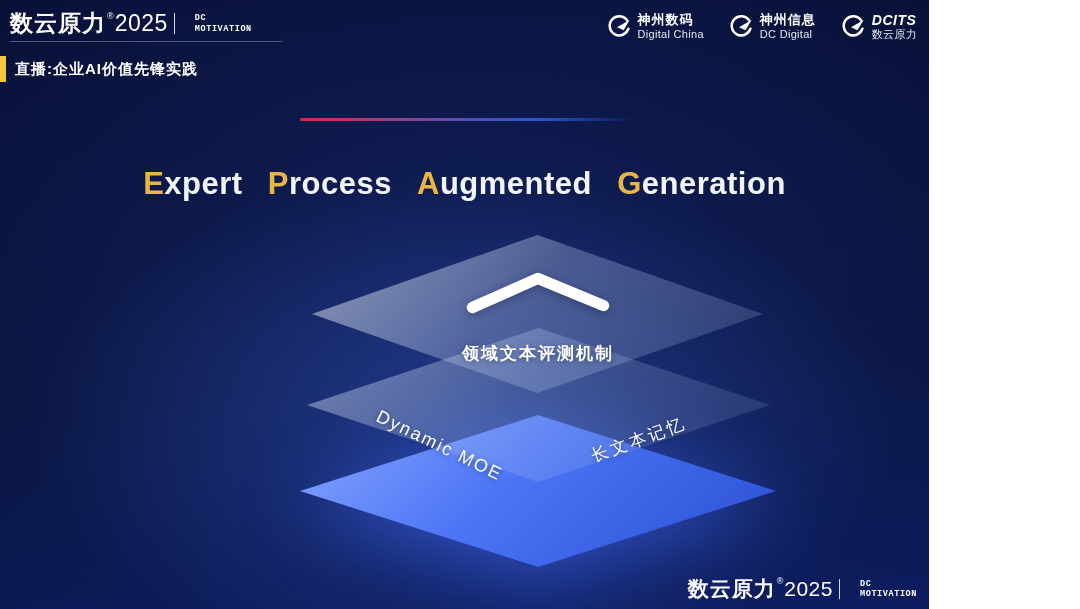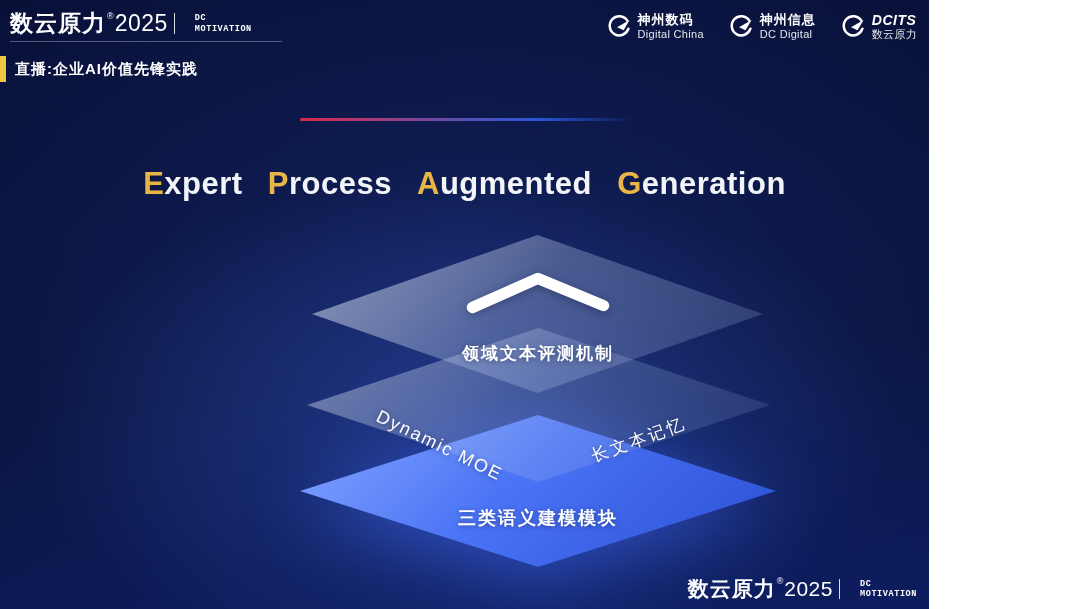--- a/index.html
+++ b/index.html
@@ -158,21 +158,20 @@
     <div class="diamond layer-bottom"></div>
   </div>
 
   <svg class="chevron" viewBox="0 0 160 48" width="150" height="45">
     <polyline points="10,40 80,9 150,38" fill="none" stroke="#fff" stroke-width="12" stroke-linecap="round" stroke-linejoin="round"></polyline>
   </svg>
 
   <div class="layer-label label-top">领域文本评测机制</div>
   <div class="layer-label label-dyn">Dynamic MOE</div>
   <div class="layer-label label-mem">长文本记忆</div>
-  <div class="layer-label label-bottom">三类语义建模模块</div>
 
   <div class="brand bottom-right">
     <span class="brand-cn">数云原力</span>
     <span class="brand-reg">®</span>
     <span class="brand-year">2025</span>
     <span class="brand-dc">
       <span>DC</span>
       <span>MOTIVATION</span>
     </span>
   </div>

